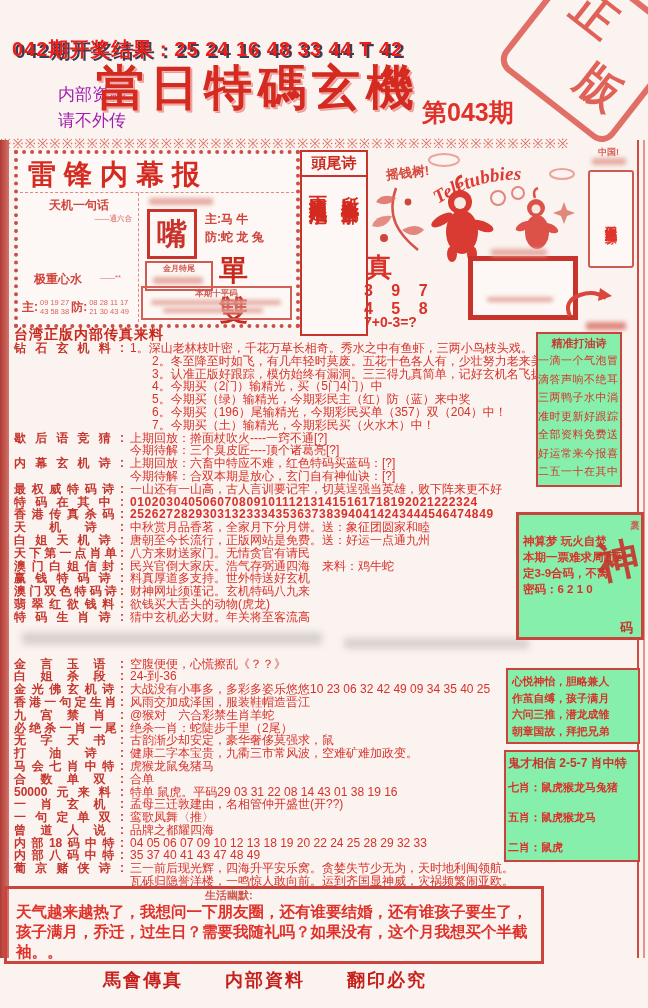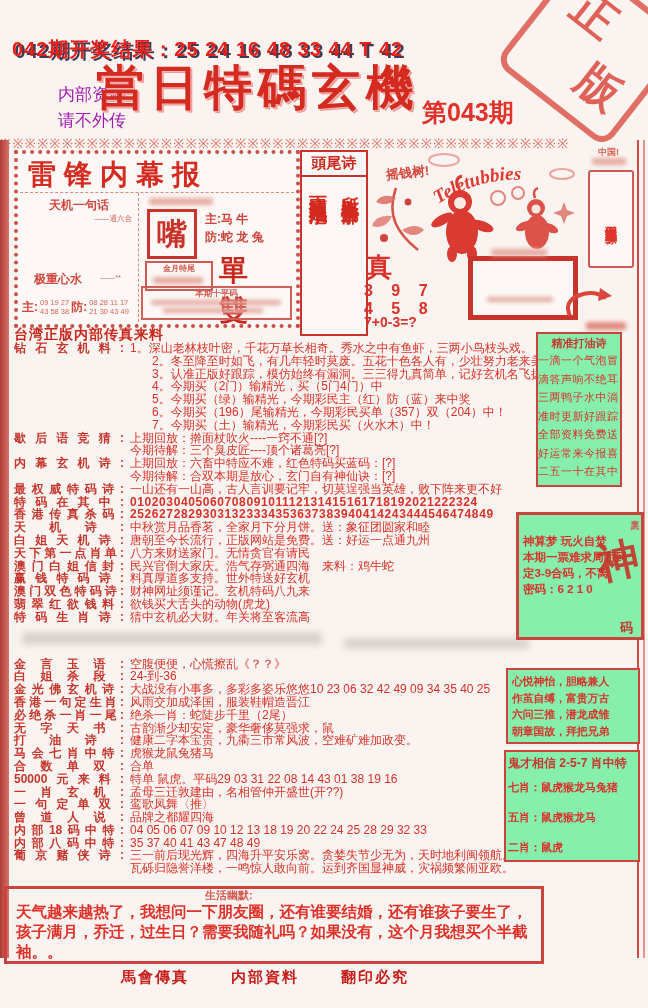--- a/index.html
+++ b/index.html
@@ -87,21 +87,21 @@
   .idioms .ln{font-size:10.8px;font-weight:bold;line-height:16.5px;}
   .guicai{left:504px;top:750px;width:128px;height:102px;padding:3px 2px;}
   .guicai .bt{font-size:12px;font-weight:bold;color:#c5372e;}
   .guicai .ln{font-size:11px;font-weight:bold;line-height:30px;}
   
   .humorbox{left:4px;top:886px;width:534px;height:72px;border:3px solid #c8443c;}
   .humor-label{position:absolute;left:205px;top:888px;font-size:11px;font-weight:bold;color:#cf5a52;}
   .humor-text{position:absolute;left:16px;top:902px;width:512px;font-size:15.5px;line-height:1.28;
               color:#e0322a;font-weight:bold;}
   .footer{left:0;top:968px;width:530px;display:flex;justify-content:center;gap:42px;}
-  .footer span{font-size:15px;font-weight:bold;font-family:"Liberation Serif",serif;
+  .footer span{font-size:18px;font-weight:bold;font-family:"Liberation Serif",serif;
                color:#c5201c;letter-spacing:2px;}
 </style>
 </head>
 <body>
 
 <div class="abs result">042期开奖结果：25 24 16 48 33 44 T 42</div>
 <div class="abs conf">
   <div>内部资料</div>
   <div>请不外传</div>
 </div>
@@ -331,20 +331,24 @@
     </div>
     <div class="row">
       <span class="lab">金光佛玄机诗:</span>
       <span class="txt">大战没有小事多，多彩多姿乐悠悠10 23 06 32 42 49 09 34 35 40 25</span>
     </div>
     <div class="row">
       <span class="lab">香港一句定生肖:</span>
       <span class="txt">风雨交加成泽国，服装鞋帽造晋江</span>
     </div>
     <div class="row">
+      <span class="lab">九宫禁肖:</span>
+      <span class="txt">@猴对　六合彩禁生肖羊蛇</span>
+    </div>
+    <div class="row">
       <span class="lab">必绝杀一肖一尾:</span>
       <span class="txt">绝杀一肖：蛇陡步千里（2尾）</span>
     </div>
     <div class="row">
       <span class="lab">无字天书:</span>
       <span class="txt">古韵渐少却安定，豪华奢侈莫强求，鼠</span>
     </div>
     <div class="row">
       <span class="lab">打油诗:</span>
       <span class="txt">健康二字本宝贵，九衢三市常风波，空难矿难加政变。</span>
@@ -410,21 +414,21 @@
   <div class="ln">定3-9合码，不离</div>
   <div class="ln">密码：6 2 1 0</div>
   <div class="seal-side vert">入梦惠</div>
   <div class="seal-big">神</div>
   <div class="seal-small">码</div>
 </div>
 
 <div class="rbox idioms">
   <div id="idiom-lines">
       <div class="ln">心悦神怡，胆略兼人</div>
-      <div class="ln">作茧自缚，富贵万古</div>
+      <div class="ln">作茧自缚，孩子满月</div>
       <div class="ln">六问三推，潜龙成雏</div>
       <div class="ln">朝章国故，拜把兄弟</div>
     </div>
 </div>
 
 <div class="rbox guicai">
   <div class="bt">鬼才相信 2-5-7 肖中特</div>
   <div id="guicai-lines">
       <div class="ln">七肖：鼠虎猴龙马兔猪</div>
       <div class="ln">五肖：鼠虎猴龙马</div>

